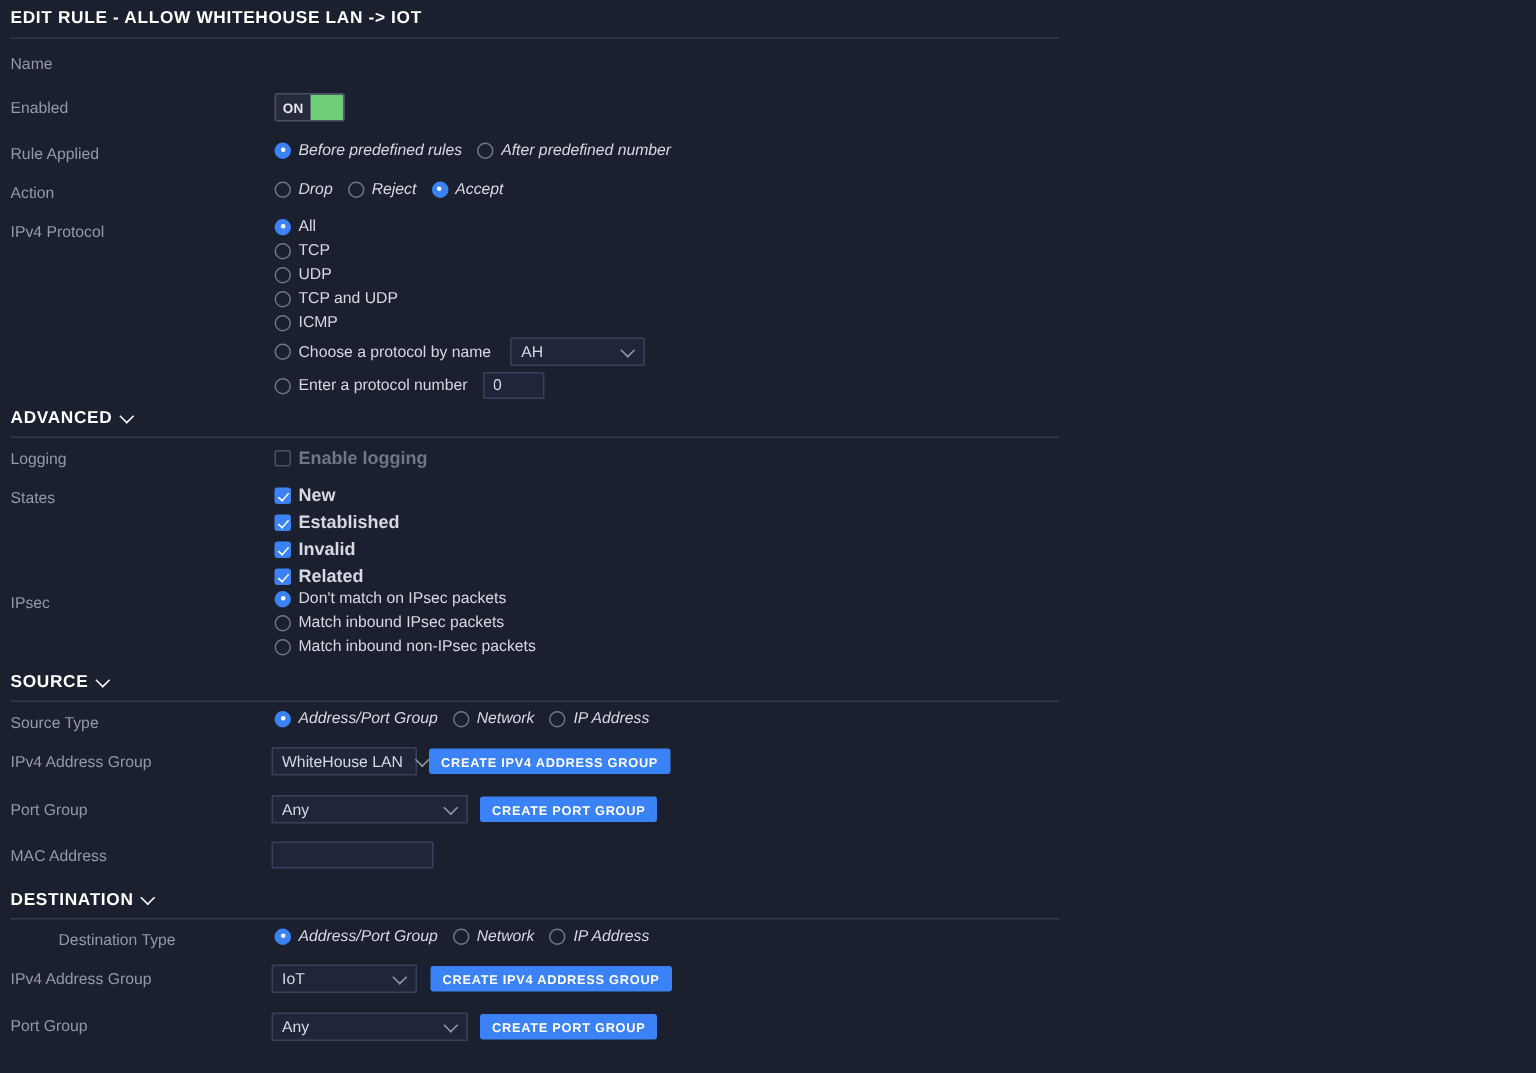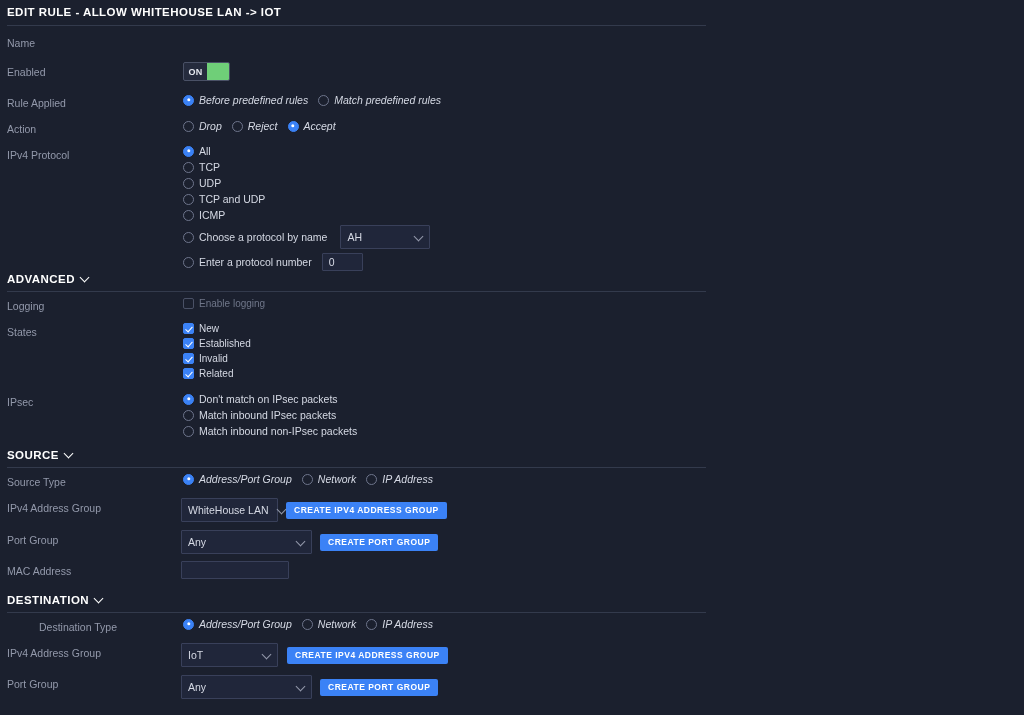--- a/index.html
+++ b/index.html
@@ -108,28 +108,28 @@
     display: inline-block; flex: 0 0 11px; position: relative; cursor: pointer;
   }
   .cb.on { background: #3b82f6; border-color: #3b82f6; }
   .cb.on::after {
     content: ""; position: absolute; left: 3px; top: 1px;
     width: 3px; height: 6px;
     border-right: 1.5px solid #fff; border-bottom: 1.5px solid #fff;
     transform: rotate(42deg);
   }
   .cb.dim { border-color: #4a5166; }
-  .ctext { font-size: 10px; color: #d5d9e4; white-space: nowrap; }
+  .ctext { font-size: 12px; color: #d5d9e4; white-space: nowrap; font-weight: bold; }
   .ctext.dim { color: #6f7689; }
 
   
   .sel {
     display: inline-flex; align-items: center; justify-content: space-between;
     background: #20263a; border: 1px solid #39405a;
-    height: 24px; padding: 0 6px; border-radius: 1px; cursor: pointer;
+    height: 19px; padding: 0 6px; border-radius: 1px; cursor: pointer;
   }
   .sel .sval { font-size: 10.5px; color: #d5d9e4; white-space: nowrap; }
   .sel .scar {
     width: 9px; height: 9px; position: relative; margin-left: 8px; flex: 0 0 9px;
   }
   .sel .scar::before {
     content: ""; position: absolute; left: 1px; top: 0px;
     width: 6px; height: 6px;
     border-right: 1.3px solid #9399ab; border-bottom: 1.3px solid #9399ab;
     transform: rotate(45deg);
@@ -166,21 +166,21 @@
   </div>
 
   <div class="lbl" style="top:97px;">Rule Applied</div>
   <div class="ctl radio-group-inline" style="left:183px;top:94px;">
     <div class="radio-row">
       <span class="rb on"></span>
       <span class="rtext">Before predefined rules</span>
     </div>
     <div class="radio-row">
       <span class="rb"></span>
-      <span class="rtext">Match predefined rules</span>
+      <span class="rtext">After predefined number</span>
     </div>
   </div>
 
   <div class="lbl" style="top:123px;">Action</div>
   <div class="ctl radio-group-inline" style="left:183px;top:120px;">
     <div class="radio-row">
       <span class="rb"></span>
       <span class="rtext">Drop</span>
     </div>
     <div class="radio-row">

